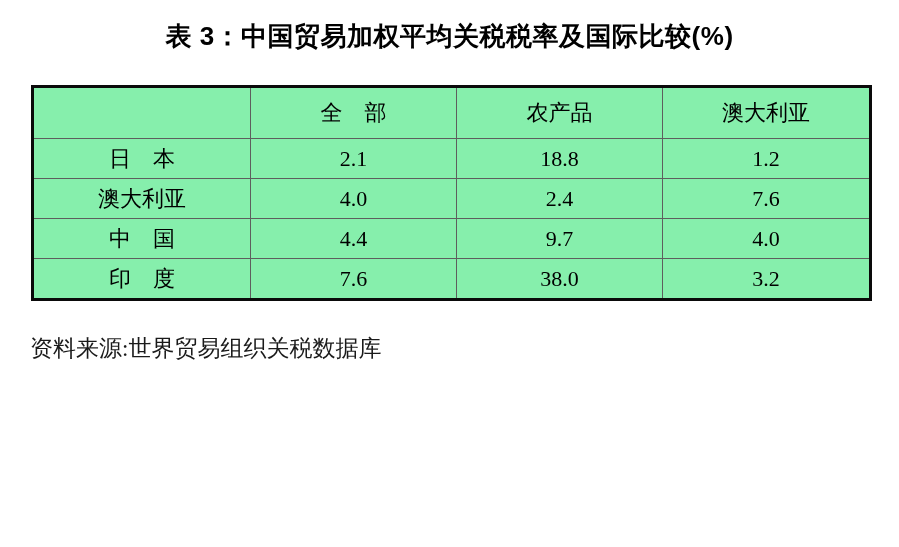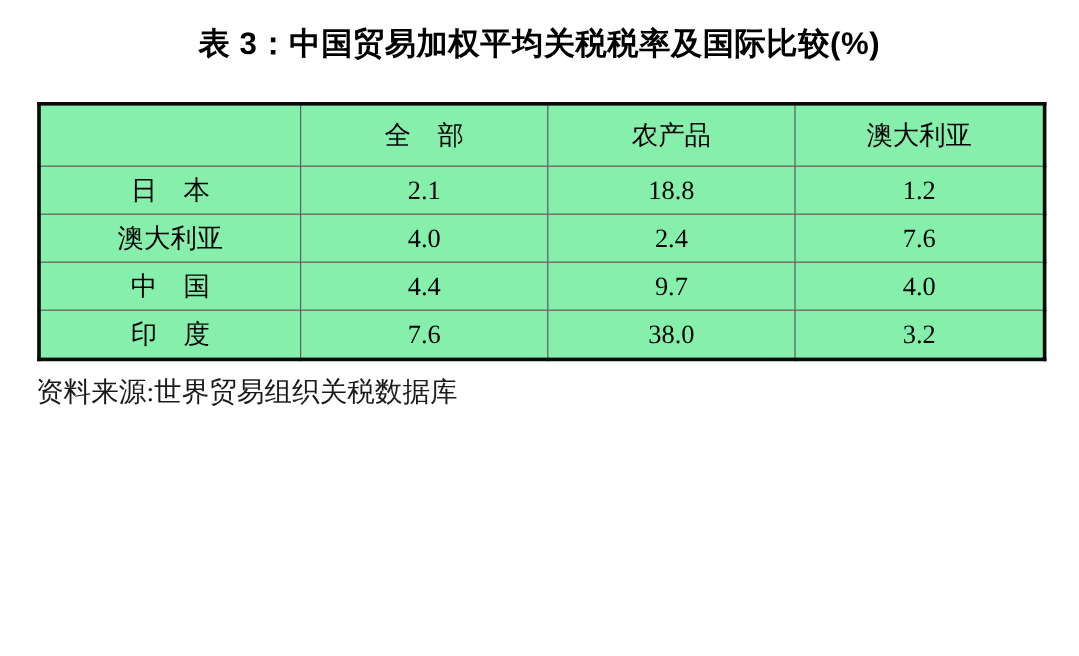--- a/index.html
+++ b/index.html
@@ -45,21 +45,21 @@
     white-space: nowrap;
   }
   table.tariff-table thead th {
     height: 50px;
   }
   table.tariff-table tbody th,
   table.tariff-table tbody td {
     height: 39px;
   }
   .source-note {
-    margin: 11px 0 0 30px;
+    margin: 33px 0 0 30px;
     font-size: 23px;
     line-height: 29px;
     color: #1a1a1a;
   }
 </style>
 </head>
 <body>
 
 <div class="doc-title">表 3：中国贸易加权平均关税税率及国际比较(%)</div>
 

